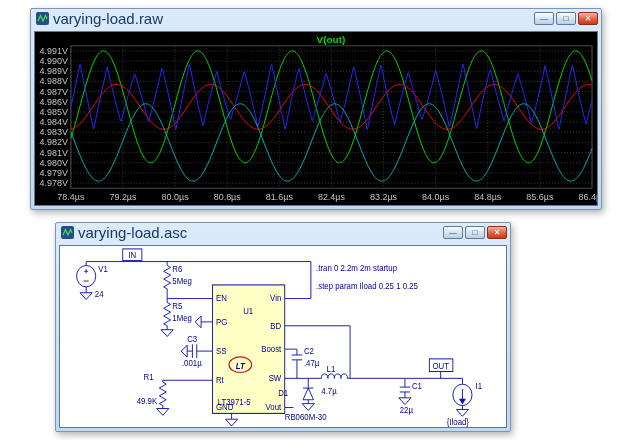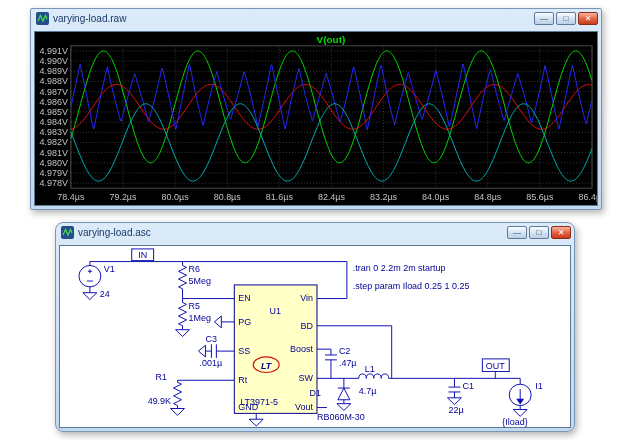--- a/index.html
+++ b/index.html
@@ -1,21 +1,21 @@
 <!DOCTYPE html>
 <html><head>
 <meta charset="utf-8">
 <style>
   html,body{margin:0;padding:0;}
   body{width:630px;height:440px;background:#ffffff;position:relative;overflow:hidden;
        font-family:"Liberation Sans",sans-serif;}
   .window{position:absolute;box-sizing:border-box;border:1px solid #7a96b6;border-radius:2px;
           background:linear-gradient(#dcebfa,#c2d8ee);box-shadow:2px 3px 7px rgba(0,0,0,.3);}
   .titlebar{height:19px;display:flex;align-items:center;gap:4px;padding:0 3px 0 5px;}
-  .title{flex:1;font-size:10px;color:#173a66;white-space:nowrap;overflow:hidden;}
+  .title{flex:1;font-size:15px;color:#173a66;white-space:nowrap;overflow:hidden;}
   .winbtns{display:flex;gap:2px;}
   .wbtn{width:20px;height:13px;border:1px solid #60789a;border-radius:2px;font-size:8px;line-height:10px;
         text-align:center;color:#2a3e55;background:linear-gradient(#fbfdfe,#cfdff0 60%,#bcd0e6);padding:0;
         font-family:"Liberation Sans",sans-serif;}
   .wbtn.close{background:linear-gradient(#f5b3a1,#e35f3e 55%,#c93a1c);color:#fff;border-color:#8e2b10;}
   .content{position:absolute;left:3px;right:3px;bottom:3px;top:22px;border:1px solid #5c7894;}
   #plot-content{background:#000;}
   #sch-content{background:#fff;}
   svg{display:block;}
   .ylab,.xlab{fill:#c2c2c2;font-size:9px;font-family:"Liberation Sans",sans-serif;}
@@ -99,21 +99,21 @@
         <text x="559" y="170" class="xlab" text-anchor="middle">86.4µs</text>
         <rect x="36" y="14" width="523" height="144" class="pframe"></rect>
         <polyline points="36.0,107.5 36.6,105.6 37.2,103.8 37.7,101.9 38.3,99.9 38.9,97.9 39.5,95.9 40.1,93.8 40.6,91.8 41.2,89.7 41.8,87.5 42.4,85.4 43.0,83.3 43.6,81.1 44.1,78.9 44.7,76.7 45.3,74.6 45.9,72.4 46.5,70.2 47.0,68.0 47.6,65.9 48.2,63.8 48.8,61.6 49.4,59.5 49.9,57.5 50.5,55.4 51.1,53.4 51.7,51.4 52.3,49.5 52.9,47.5 53.4,45.7 54.0,43.9 54.6,42.1 55.2,40.4 55.8,38.7 56.3,37.1 56.9,35.5 57.5,34.0 58.1,32.6 58.7,31.2 59.2,29.9 59.8,28.6 60.4,27.5 61.0,26.4 61.6,25.3 62.2,24.4 62.7,23.5 63.3,22.7 63.9,22.0 64.5,21.3 65.1,20.8 65.6,20.3 66.2,19.9 66.8,19.6 67.4,19.4 68.0,19.2 68.5,19.1 69.1,19.2 69.7,19.3 70.3,19.5 70.9,19.7 71.4,20.1 72.0,20.5 72.6,21.0 73.2,21.6 73.8,22.3 74.4,23.1 74.9,23.9 75.5,24.8 76.1,25.8 76.7,26.9 77.3,28.0 77.8,29.2 78.4,30.5 79.0,31.9 79.6,33.3 80.2,34.7 80.7,36.3 81.3,37.9 81.9,39.5 82.5,41.2 83.1,43.0 83.7,44.8 84.2,46.6 84.8,48.5 85.4,50.4 86.0,52.4 86.6,54.4 87.1,56.4 87.7,58.5 88.3,60.6 88.9,62.7 89.5,64.8 90.0,67.0 90.6,69.1 91.2,71.3 91.8,73.5 92.4,75.6 92.9,77.8 93.5,80.0 94.1,82.2 94.7,84.3 95.3,86.5 95.9,88.6 96.4,90.7 97.0,92.8 97.6,94.9 98.2,96.9 98.8,98.9 99.3,100.9 99.9,102.8 100.5,104.7 101.1,106.6 101.7,108.4 102.2,110.1 102.8,111.8 103.4,113.5 104.0,115.1 104.6,116.6 105.2,118.1 105.7,119.5 106.3,120.8 106.9,122.1 107.5,123.3 108.1,124.5 108.6,125.5 109.2,126.5 109.8,127.5 110.4,128.3 111.0,129.1 111.5,129.7 112.1,130.3 112.7,130.9 113.3,131.3 113.9,131.7 114.5,132.0 115.0,132.1 115.6,132.3 116.2,132.3 116.8,132.2 117.4,132.1 117.9,131.9 118.5,131.6 119.1,131.2 119.7,130.7 120.3,130.1 120.8,129.5 121.4,128.8 122.0,128.0 122.6,127.1 123.2,126.2 123.7,125.1 124.3,124.0 124.9,122.9 125.5,121.6 126.1,120.3 126.7,119.0 127.2,117.5 127.8,116.0 128.4,114.5 129.0,112.9 129.6,111.2 130.1,109.5 130.7,107.7 131.3,105.9 131.9,104.0 132.5,102.1 133.0,100.1 133.6,98.2 134.2,96.1 134.8,94.1 135.4,92.0 136.0,89.9 136.5,87.8 137.1,85.7 137.7,83.5 138.3,81.4 138.9,79.2 139.4,77.0 140.0,74.8 140.6,72.7 141.2,70.5 141.8,68.3 142.3,66.2 142.9,64.0 143.5,61.9 144.1,59.8 144.7,57.7 145.2,55.7 145.8,53.6 146.4,51.7 147.0,49.7 147.6,47.8 148.2,45.9 148.7,44.1 149.3,42.3 149.9,40.6 150.5,38.9 151.1,37.3 151.6,35.7 152.2,34.2 152.8,32.7 153.4,31.3 154.0,30.0 154.5,28.8 155.1,27.6 155.7,26.5 156.3,25.4 156.9,24.5 157.5,23.6 158.0,22.8 158.6,22.1 159.2,21.4 159.8,20.8 160.4,20.4 160.9,19.9 161.5,19.6 162.1,19.4 162.7,19.2 163.3,19.1 163.8,19.2 164.4,19.3 165.0,19.4 165.6,19.7 166.2,20.0 166.8,20.5 167.3,21.0 167.9,21.6 168.5,22.2 169.1,23.0 169.7,23.8 170.2,24.7 170.8,25.7 171.4,26.8 172.0,27.9 172.6,29.1 173.1,30.4 173.7,31.7 174.3,33.1 174.9,34.6 175.5,36.1 176.0,37.7 176.6,39.3 177.2,41.0 177.8,42.7 178.4,44.5 179.0,46.4 179.5,48.3 180.1,50.2 180.7,52.1 181.3,54.1 181.9,56.2 182.4,58.2 183.0,60.3 183.6,62.4 184.2,64.6 184.8,66.7 185.3,68.9 185.9,71.0 186.5,73.2 187.1,75.4 187.7,77.6 188.3,79.7 188.8,81.9 189.4,84.1 190.0,86.2 190.6,88.3 191.2,90.5 191.7,92.5 192.3,94.6 192.9,96.7 193.5,98.7 194.1,100.6 194.6,102.6 195.2,104.5 195.8,106.3 196.4,108.1 197.0,109.9 197.5,111.6 198.1,113.3 198.7,114.9 199.3,116.4 199.9,117.9 200.5,119.3 201.0,120.7 201.6,122.0 202.2,123.2 202.8,124.3 203.4,125.4 203.9,126.4 204.5,127.3 205.1,128.2 205.7,129.0 206.3,129.7 206.8,130.3 207.4,130.8 208.0,131.3 208.6,131.6 209.2,131.9 209.8,132.1 210.3,132.2 210.9,132.3 211.5,132.2 212.1,132.1 212.7,131.9 213.2,131.6 213.8,131.2 214.4,130.8 215.0,130.2 215.6,129.6 216.1,128.9 216.7,128.1 217.3,127.2 217.9,126.3 218.5,125.3 219.0,124.2 219.6,123.0 220.2,121.8 220.8,120.5 221.4,119.1 222.0,117.7 222.5,116.2 223.1,114.7 223.7,113.1 224.3,111.4 224.9,109.7 225.4,107.9 226.0,106.1 226.6,104.2 227.2,102.3 227.8,100.4 228.3,98.4 228.9,96.4 229.5,94.4 230.1,92.3 230.7,90.2 231.3,88.1 231.8,85.9 232.4,83.8 233.0,81.6 233.6,79.5 234.2,77.3 234.7,75.1 235.3,72.9 235.9,70.7 236.5,68.6 237.1,66.4 237.6,64.3 238.2,62.2 238.8,60.1 239.4,58.0 240.0,55.9 240.6,53.9 241.1,51.9 241.7,49.9 242.3,48.0 242.9,46.1 243.5,44.3 244.0,42.5 244.6,40.8 245.2,39.1 245.8,37.5 246.4,35.9 246.9,34.4 247.5,32.9 248.1,31.5 248.7,30.2 249.3,28.9 249.8,27.7 250.4,26.6 251.0,25.6 251.6,24.6 252.2,23.7 252.8,22.9 253.3,22.1 253.9,21.5 254.5,20.9 255.1,20.4 255.7,20.0 256.2,19.7 256.8,19.4 257.4,19.2 258.0,19.2 258.6,19.2 259.1,19.2 259.7,19.4 260.3,19.7 260.9,20.0 261.5,20.4 262.1,20.9 262.6,21.5 263.2,22.1 263.8,22.9 264.4,23.7 265.0,24.6 265.5,25.6 266.1,26.6 266.7,27.7 267.3,28.9 267.9,30.2 268.4,31.5 269.0,32.9 269.6,34.4 270.2,35.9 270.8,37.5 271.3,39.1 271.9,40.8 272.5,42.5 273.1,44.3 273.7,46.1 274.3,48.0 274.8,49.9 275.4,51.9 276.0,53.9 276.6,55.9 277.2,58.0 277.7,60.1 278.3,62.2 278.9,64.3 279.5,66.4 280.1,68.6 280.6,70.7 281.2,72.9 281.8,75.1 282.4,77.3 283.0,79.5 283.6,81.6 284.1,83.8 284.7,85.9 285.3,88.1 285.9,90.2 286.5,92.3 287.0,94.4 287.6,96.4 288.2,98.4 288.8,100.4 289.4,102.3 289.9,104.2 290.5,106.1 291.1,107.9 291.7,109.7 292.3,111.4 292.9,113.1 293.4,114.7 294.0,116.2 294.6,117.7 295.2,119.1 295.8,120.5 296.3,121.8 296.9,123.0 297.5,124.2 298.1,125.3 298.7,126.3 299.2,127.2 299.8,128.1 300.4,128.9 301.0,129.6 301.6,130.2 302.1,130.8 302.7,131.2 303.3,131.6 303.9,131.9 304.5,132.1 305.1,132.2 305.6,132.3 306.2,132.2 306.8,132.1 307.4,131.9 308.0,131.6 308.5,131.3 309.1,130.8 309.7,130.3 310.3,129.7 310.9,129.0 311.4,128.2 312.0,127.3 312.6,126.4 313.2,125.4 313.8,124.3 314.4,123.2 314.9,122.0 315.5,120.7 316.1,119.3 316.7,117.9 317.3,116.4 317.8,114.9 318.4,113.3 319.0,111.6 319.6,109.9 320.2,108.1 320.7,106.3 321.3,104.5 321.9,102.6 322.5,100.6 323.1,98.7 323.7,96.7 324.2,94.6 324.8,92.5 325.4,90.5 326.0,88.3 326.6,86.2 327.1,84.1 327.7,81.9 328.3,79.7 328.9,77.6 329.5,75.4 330.0,73.2 330.6,71.0 331.2,68.9 331.8,66.7 332.4,64.6 332.9,62.4 333.5,60.3 334.1,58.2 334.7,56.2 335.3,54.1 335.9,52.1 336.4,50.2 337.0,48.3 337.6,46.4 338.2,44.5 338.8,42.7 339.3,41.0 339.9,39.3 340.5,37.7 341.1,36.1 341.7,34.6 342.2,33.1 342.8,31.7 343.4,30.4 344.0,29.1 344.6,27.9 345.2,26.8 345.7,25.7 346.3,24.7 346.9,23.8 347.5,23.0 348.1,22.2 348.6,21.6 349.2,21.0 349.8,20.5 350.4,20.0 351.0,19.7 351.5,19.4 352.1,19.3 352.7,19.2 353.3,19.1 353.9,19.2 354.4,19.4 355.0,19.6 355.6,19.9 356.2,20.4 356.8,20.8 357.4,21.4 357.9,22.1 358.5,22.8 359.1,23.6 359.7,24.5 360.3,25.4 360.8,26.5 361.4,27.6 362.0,28.8 362.6,30.0 363.2,31.3 363.7,32.7 364.3,34.2 364.9,35.7 365.5,37.3 366.1,38.9 366.7,40.6 367.2,42.3 367.8,44.1 368.4,45.9 369.0,47.8 369.6,49.7 370.1,51.7 370.7,53.6 371.3,55.7 371.9,57.7 372.5,59.8 373.0,61.9 373.6,64.0 374.2,66.2 374.8,68.3 375.4,70.5 376.0,72.7 376.5,74.8 377.1,77.0 377.7,79.2 378.3,81.4 378.9,83.5 379.4,85.7 380.0,87.8 380.6,89.9 381.2,92.0 381.8,94.1 382.3,96.1 382.9,98.2 383.5,100.1 384.1,102.1 384.7,104.0 385.2,105.9 385.8,107.7 386.4,109.5 387.0,111.2 387.6,112.9 388.2,114.5 388.7,116.0 389.3,117.5 389.9,119.0 390.5,120.3 391.1,121.6 391.6,122.9 392.2,124.0 392.8,125.1 393.4,126.2 394.0,127.1 394.5,128.0 395.1,128.8 395.7,129.5 396.3,130.1 396.9,130.7 397.5,131.2 398.0,131.6 398.6,131.9 399.2,132.1 399.8,132.2 400.4,132.3 400.9,132.3 401.5,132.1 402.1,132.0 402.7,131.7 403.3,131.3 403.8,130.9 404.4,130.3 405.0,129.7 405.6,129.1 406.2,128.3 406.7,127.5 407.3,126.5 407.9,125.5 408.5,124.5 409.1,123.3 409.7,122.1 410.2,120.8 410.8,119.5 411.4,118.1 412.0,116.6 412.6,115.1 413.1,113.5 413.7,111.8 414.3,110.1 414.9,108.4 415.5,106.6 416.0,104.7 416.6,102.8 417.2,100.9 417.8,98.9 418.4,96.9 419.0,94.9 419.5,92.8 420.1,90.7 420.7,88.6 421.3,86.5 421.9,84.3 422.4,82.2 423.0,80.0 423.6,77.8 424.2,75.6 424.8,73.5 425.3,71.3 425.9,69.1 426.5,67.0 427.1,64.8 427.7,62.7 428.3,60.6 428.8,58.5 429.4,56.4 430.0,54.4 430.6,52.4 431.2,50.4 431.7,48.5 432.3,46.6 432.9,44.8 433.5,43.0 434.1,41.2 434.6,39.5 435.2,37.9 435.8,36.3 436.4,34.7 437.0,33.3 437.5,31.9 438.1,30.5 438.7,29.2 439.3,28.0 439.9,26.9 440.5,25.8 441.0,24.8 441.6,23.9 442.2,23.1 442.8,22.3 443.4,21.6 443.9,21.0 444.5,20.5 445.1,20.1 445.7,19.7 446.3,19.5 446.8,19.3 447.4,19.2 448.0,19.1 448.6,19.2 449.2,19.4 449.8,19.6 450.3,19.9 450.9,20.3 451.5,20.8 452.1,21.3 452.7,22.0 453.2,22.7 453.8,23.5 454.4,24.4 455.0,25.3 455.6,26.4 456.1,27.5 456.7,28.6 457.3,29.9 457.9,31.2 458.5,32.6 459.0,34.0 459.6,35.5 460.2,37.1 460.8,38.7 461.4,40.4 462.0,42.1 462.5,43.9 463.1,45.7 463.7,47.5 464.3,49.5 464.9,51.4 465.4,53.4 466.0,55.4 466.6,57.5 467.2,59.5 467.8,61.6 468.3,63.8 468.9,65.9 469.5,68.0 470.1,70.2 470.7,72.4 471.3,74.6 471.8,76.7 472.4,78.9 473.0,81.1 473.6,83.3 474.2,85.4 474.7,87.5 475.3,89.7 475.9,91.8 476.5,93.8 477.1,95.9 477.6,97.9 478.2,99.9 478.8,101.9 479.4,103.8 480.0,105.6 480.5,107.5 481.1,109.2 481.7,111.0 482.3,112.6 482.9,114.3 483.5,115.8 484.0,117.3 484.6,118.8 485.2,120.2 485.8,121.5 486.4,122.7 486.9,123.9 487.5,125.0 488.1,126.0 488.7,127.0 489.3,127.9 489.8,128.7 490.4,129.4 491.0,130.1 491.6,130.6 492.2,131.1 492.8,131.5 493.3,131.8 493.9,132.1 494.5,132.2 495.1,132.3 495.7,132.3 496.2,132.2 496.8,132.0 497.4,131.7 498.0,131.4 498.6,130.9 499.1,130.4 499.7,129.8 500.3,129.1 500.9,128.4 501.5,127.6 502.1,126.6 502.6,125.7 503.2,124.6 503.8,123.5 504.4,122.3 505.0,121.0 505.5,119.7 506.1,118.3 506.7,116.8 507.3,115.3 507.9,113.7 508.4,112.0 509.0,110.3 509.6,108.6 510.2,106.8 510.8,104.9 511.3,103.1 511.9,101.1 512.5,99.2 513.1,97.2 513.7,95.1 514.3,93.1 514.8,91.0 515.4,88.9 516.0,86.7 516.6,84.6 517.2,82.4 517.7,80.3 518.3,78.1 518.9,75.9 519.5,73.7 520.1,71.6 520.6,69.4 521.2,67.2 521.8,65.1 522.4,63.0 523.0,60.8 523.6,58.8 524.1,56.7 524.7,54.6 525.3,52.6 525.9,50.7 526.5,48.7 527.0,46.8 527.6,45.0 528.2,43.2 528.8,41.4 529.4,39.7 529.9,38.1 530.5,36.5 531.1,34.9 531.7,33.4 532.3,32.0 532.8,30.7 533.4,29.4 534.0,28.2 534.6,27.0 535.2,26.0 535.8,25.0 536.3,24.0 536.9,23.2 537.5,22.4 538.1,21.7 538.7,21.1 539.2,20.6 539.8,20.1 540.4,19.8 541.0,19.5 541.6,19.3 542.1,19.2 542.7,19.1 543.3,19.2 543.9,19.3 544.5,19.6 545.1,19.9 545.6,20.2 546.2,20.7 546.8,21.3 547.4,21.9 548.0,22.6 548.5,23.4 549.1,24.3 549.7,25.2 550.3,26.2 550.9,27.3 551.4,28.5 552.0,29.7 552.6,31.0 553.2,32.4 553.8,33.8 554.4,35.3 554.9,36.9 555.5,38.5 556.1,40.1 556.7,41.9 557.3,43.6 557.8,45.4 558.4,47.3 559.0,49.2" fill="none" stroke="#00e000" stroke-width="1"></polyline>
         <polyline points="36.0,98.2 36.6,98.1 37.2,98.0 37.7,97.8 38.3,97.6 38.9,97.3 39.5,97.1 40.1,96.7 40.6,96.4 41.2,96.0 41.8,95.6 42.4,95.2 43.0,94.8 43.6,94.3 44.1,93.8 44.7,93.2 45.3,92.7 45.9,92.1 46.5,91.5 47.0,90.8 47.6,90.2 48.2,89.5 48.8,88.8 49.4,88.1 49.9,87.3 50.5,86.6 51.1,85.8 51.7,85.0 52.3,84.2 52.9,83.4 53.4,82.6 54.0,81.7 54.6,80.9 55.2,80.0 55.8,79.2 56.3,78.3 56.9,77.4 57.5,76.6 58.1,75.7 58.7,74.8 59.2,73.9 59.8,73.1 60.4,72.2 61.0,71.4 61.6,70.5 62.2,69.7 62.7,68.8 63.3,68.0 63.9,67.2 64.5,66.4 65.1,65.6 65.6,64.8 66.2,64.1 66.8,63.3 67.4,62.6 68.0,61.9 68.5,61.2 69.1,60.6 69.7,59.9 70.3,59.3 70.9,58.7 71.4,58.2 72.0,57.6 72.6,57.1 73.2,56.6 73.8,56.2 74.4,55.8 74.9,55.4 75.5,55.0 76.1,54.7 76.7,54.4 77.3,54.1 77.8,53.8 78.4,53.6 79.0,53.5 79.6,53.3 80.2,53.2 80.7,53.1 81.3,53.1 81.9,53.1 82.5,53.1 83.1,53.2 83.7,53.3 84.2,53.4 84.8,53.5 85.4,53.7 86.0,54.0 86.6,54.2 87.1,54.5 87.7,54.8 88.3,55.2 88.9,55.6 89.5,56.0 90.0,56.4 90.6,56.9 91.2,57.4 91.8,57.9 92.4,58.5 92.9,59.0 93.5,59.6 94.1,60.3 94.7,60.9 95.3,61.6 95.9,62.3 96.4,63.0 97.0,63.7 97.6,64.4 98.2,65.2 98.8,66.0 99.3,66.8 99.9,67.6 100.5,68.4 101.1,69.2 101.7,70.1 102.2,70.9 102.8,71.8 103.4,72.6 104.0,73.5 104.6,74.4 105.2,75.3 105.7,76.1 106.3,77.0 106.9,77.9 107.5,78.7 108.1,79.6 108.6,80.4 109.2,81.3 109.8,82.1 110.4,83.0 111.0,83.8 111.5,84.6 112.1,85.4 112.7,86.2 113.3,86.9 113.9,87.7 114.5,88.4 115.0,89.1 115.6,89.8 116.2,90.5 116.8,91.1 117.4,91.8 117.9,92.4 118.5,92.9 119.1,93.5 119.7,94.0 120.3,94.5 120.8,95.0 121.4,95.4 122.0,95.8 122.6,96.2 123.2,96.6 123.7,96.9 124.3,97.2 124.9,97.5 125.5,97.7 126.1,97.9 126.7,98.0 127.2,98.2 127.8,98.3 128.4,98.3 129.0,98.3 129.6,98.3 130.1,98.3 130.7,98.2 131.3,98.1 131.9,98.0 132.5,97.8 133.0,97.6 133.6,97.4 134.2,97.1 134.8,96.8 135.4,96.5 136.0,96.1 136.5,95.7 137.1,95.3 137.7,94.8 138.3,94.3 138.9,93.8 139.4,93.3 140.0,92.7 140.6,92.1 141.2,91.5 141.8,90.9 142.3,90.2 142.9,89.6 143.5,88.9 144.1,88.1 144.7,87.4 145.2,86.6 145.8,85.9 146.4,85.1 147.0,84.3 147.6,83.5 148.2,82.7 148.7,81.8 149.3,81.0 149.9,80.1 150.5,79.3 151.1,78.4 151.6,77.5 152.2,76.7 152.8,75.8 153.4,74.9 154.0,74.1 154.5,73.2 155.1,72.3 155.7,71.5 156.3,70.6 156.9,69.8 157.5,68.9 158.0,68.1 158.6,67.3 159.2,66.5 159.8,65.7 160.4,64.9 160.9,64.2 161.5,63.4 162.1,62.7 162.7,62.0 163.3,61.3 163.8,60.7 164.4,60.0 165.0,59.4 165.6,58.8 166.2,58.2 166.8,57.7 167.3,57.2 167.9,56.7 168.5,56.2 169.1,55.8 169.7,55.4 170.2,55.0 170.8,54.7 171.4,54.4 172.0,54.1 172.6,53.9 173.1,53.7 173.7,53.5 174.3,53.3 174.9,53.2 175.5,53.1 176.0,53.1 176.6,53.1 177.2,53.1 177.8,53.2 178.4,53.2 179.0,53.4 179.5,53.5 180.1,53.7 180.7,53.9 181.3,54.2 181.9,54.5 182.4,54.8 183.0,55.1 183.6,55.5 184.2,55.9 184.8,56.4 185.3,56.8 185.9,57.3 186.5,57.8 187.1,58.4 187.7,59.0 188.3,59.6 188.8,60.2 189.4,60.8 190.0,61.5 190.6,62.2 191.2,62.9 191.7,63.6 192.3,64.4 192.9,65.1 193.5,65.9 194.1,66.7 194.6,67.5 195.2,68.3 195.8,69.1 196.4,70.0 197.0,70.8 197.5,71.7 198.1,72.5 198.7,73.4 199.3,74.3 199.9,75.1 200.5,76.0 201.0,76.9 201.6,77.8 202.2,78.6 202.8,79.5 203.4,80.3 203.9,81.2 204.5,82.0 205.1,82.9 205.7,83.7 206.3,84.5 206.8,85.3 207.4,86.1 208.0,86.8 208.6,87.6 209.2,88.3 209.8,89.0 210.3,89.7 210.9,90.4 211.5,91.1 212.1,91.7 212.7,92.3 213.2,92.9 213.8,93.4 214.4,94.0 215.0,94.5 215.6,94.9 216.1,95.4 216.7,95.8 217.3,96.2 217.9,96.5 218.5,96.9 219.0,97.2 219.6,97.4 220.2,97.7 220.8,97.8 221.4,98.0 222.0,98.1 222.5,98.2 223.1,98.3 223.7,98.3 224.3,98.3 224.9,98.3 225.4,98.2 226.0,98.1 226.6,98.0 227.2,97.8 227.8,97.6 228.3,97.4 228.9,97.1 229.5,96.8 230.1,96.5 230.7,96.1 231.3,95.7 231.8,95.3 232.4,94.9 233.0,94.4 233.6,93.9 234.2,93.4 234.7,92.8 235.3,92.2 235.9,91.6 236.5,91.0 237.1,90.3 237.6,89.6 238.2,88.9 238.8,88.2 239.4,87.5 240.0,86.7 240.6,86.0 241.1,85.2 241.7,84.4 242.3,83.6 242.9,82.8 243.5,81.9 244.0,81.1 244.6,80.2 245.2,79.4 245.8,78.5 246.4,77.6 246.9,76.8 247.5,75.9 248.1,75.0 248.7,74.2 249.3,73.3 249.8,72.4 250.4,71.6 251.0,70.7 251.6,69.9 252.2,69.0 252.8,68.2 253.3,67.4 253.9,66.6 254.5,65.8 255.1,65.0 255.7,64.3 256.2,63.5 256.8,62.8 257.4,62.1 258.0,61.4 258.6,60.7 259.1,60.1 259.7,59.5 260.3,58.9 260.9,58.3 261.5,57.8 262.1,57.2 262.6,56.8 263.2,56.3 263.8,55.9 264.4,55.5 265.0,55.1 265.5,54.7 266.1,54.4 266.7,54.2 267.3,53.9 267.9,53.7 268.4,53.5 269.0,53.4 269.6,53.2 270.2,53.2 270.8,53.1 271.3,53.1 271.9,53.1 272.5,53.2 273.1,53.2 273.7,53.4 274.3,53.5 274.8,53.7 275.4,53.9 276.0,54.2 276.6,54.4 277.2,54.7 277.7,55.1 278.3,55.5 278.9,55.9 279.5,56.3 280.1,56.8 280.6,57.2 281.2,57.8 281.8,58.3 282.4,58.9 283.0,59.5 283.6,60.1 284.1,60.7 284.7,61.4 285.3,62.1 285.9,62.8 286.5,63.5 287.0,64.3 287.6,65.0 288.2,65.8 288.8,66.6 289.4,67.4 289.9,68.2 290.5,69.0 291.1,69.9 291.7,70.7 292.3,71.6 292.9,72.4 293.4,73.3 294.0,74.2 294.6,75.0 295.2,75.9 295.8,76.8 296.3,77.6 296.9,78.5 297.5,79.4 298.1,80.2 298.7,81.1 299.2,81.9 299.8,82.8 300.4,83.6 301.0,84.4 301.6,85.2 302.1,86.0 302.7,86.7 303.3,87.5 303.9,88.2 304.5,88.9 305.1,89.6 305.6,90.3 306.2,91.0 306.8,91.6 307.4,92.2 308.0,92.8 308.5,93.4 309.1,93.9 309.7,94.4 310.3,94.9 310.9,95.3 311.4,95.7 312.0,96.1 312.6,96.5 313.2,96.8 313.8,97.1 314.4,97.4 314.9,97.6 315.5,97.8 316.1,98.0 316.7,98.1 317.3,98.2 317.8,98.3 318.4,98.3 319.0,98.3 319.6,98.3 320.2,98.2 320.7,98.1 321.3,98.0 321.9,97.8 322.5,97.7 323.1,97.4 323.7,97.2 324.2,96.9 324.8,96.5 325.4,96.2 326.0,95.8 326.6,95.4 327.1,94.9 327.7,94.5 328.3,94.0 328.9,93.4 329.5,92.9 330.0,92.3 330.6,91.7 331.2,91.1 331.8,90.4 332.4,89.7 332.9,89.0 333.5,88.3 334.1,87.6 334.7,86.8 335.3,86.1 335.9,85.3 336.4,84.5 337.0,83.7 337.6,82.9 338.2,82.0 338.8,81.2 339.3,80.3 339.9,79.5 340.5,78.6 341.1,77.8 341.7,76.9 342.2,76.0 342.8,75.1 343.4,74.3 344.0,73.4 344.6,72.5 345.2,71.7 345.7,70.8 346.3,70.0 346.9,69.1 347.5,68.3 348.1,67.5 348.6,66.7 349.2,65.9 349.8,65.1 350.4,64.4 351.0,63.6 351.5,62.9 352.1,62.2 352.7,61.5 353.3,60.8 353.9,60.2 354.4,59.6 355.0,59.0 355.6,58.4 356.2,57.8 356.8,57.3 357.4,56.8 357.9,56.4 358.5,55.9 359.1,55.5 359.7,55.1 360.3,54.8 360.8,54.5 361.4,54.2 362.0,53.9 362.6,53.7 363.2,53.5 363.7,53.4 364.3,53.2 364.9,53.2 365.5,53.1 366.1,53.1 366.7,53.1 367.2,53.1 367.8,53.2 368.4,53.3 369.0,53.5 369.6,53.7 370.1,53.9 370.7,54.1 371.3,54.4 371.9,54.7 372.5,55.0 373.0,55.4 373.6,55.8 374.2,56.2 374.8,56.7 375.4,57.2 376.0,57.7 376.5,58.2 377.1,58.8 377.7,59.4 378.3,60.0 378.9,60.7 379.4,61.3 380.0,62.0 380.6,62.7 381.2,63.4 381.8,64.2 382.3,64.9 382.9,65.7 383.5,66.5 384.1,67.3 384.7,68.1 385.2,68.9 385.8,69.8 386.4,70.6 387.0,71.5 387.6,72.3 388.2,73.2 388.7,74.1 389.3,74.9 389.9,75.8 390.5,76.7 391.1,77.5 391.6,78.4 392.2,79.3 392.8,80.1 393.4,81.0 394.0,81.8 394.5,82.7 395.1,83.5 395.7,84.3 396.3,85.1 396.9,85.9 397.5,86.6 398.0,87.4 398.6,88.1 399.2,88.9 399.8,89.6 400.4,90.2 400.9,90.9 401.5,91.5 402.1,92.1 402.7,92.7 403.3,93.3 403.8,93.8 404.4,94.3 405.0,94.8 405.6,95.3 406.2,95.7 406.7,96.1 407.3,96.5 407.9,96.8 408.5,97.1 409.1,97.4 409.7,97.6 410.2,97.8 410.8,98.0 411.4,98.1 412.0,98.2 412.6,98.3 413.1,98.3 413.7,98.3 414.3,98.3 414.9,98.3 415.5,98.2 416.0,98.0 416.6,97.9 417.2,97.7 417.8,97.5 418.4,97.2 419.0,96.9 419.5,96.6 420.1,96.2 420.7,95.8 421.3,95.4 421.9,95.0 422.4,94.5 423.0,94.0 423.6,93.5 424.2,92.9 424.8,92.4 425.3,91.8 425.9,91.1 426.5,90.5 427.1,89.8 427.7,89.1 428.3,88.4 428.8,87.7 429.4,86.9 430.0,86.2 430.6,85.4 431.2,84.6 431.7,83.8 432.3,83.0 432.9,82.1 433.5,81.3 434.1,80.4 434.6,79.6 435.2,78.7 435.8,77.9 436.4,77.0 437.0,76.1 437.5,75.3 438.1,74.4 438.7,73.5 439.3,72.6 439.9,71.8 440.5,70.9 441.0,70.1 441.6,69.2 442.2,68.4 442.8,67.6 443.4,66.8 443.9,66.0 444.5,65.2 445.1,64.4 445.7,63.7 446.3,63.0 446.8,62.3 447.4,61.6 448.0,60.9 448.6,60.3 449.2,59.6 449.8,59.0 450.3,58.5 450.9,57.9 451.5,57.4 452.1,56.9 452.7,56.4 453.2,56.0 453.8,55.6 454.4,55.2 455.0,54.8 455.6,54.5 456.1,54.2 456.7,54.0 457.3,53.7 457.9,53.5 458.5,53.4 459.0,53.3 459.6,53.2 460.2,53.1 460.8,53.1 461.4,53.1 462.0,53.1 462.5,53.2 463.1,53.3 463.7,53.5 464.3,53.6 464.9,53.8 465.4,54.1 466.0,54.4 466.6,54.7 467.2,55.0 467.8,55.4 468.3,55.8 468.9,56.2 469.5,56.6 470.1,57.1 470.7,57.6 471.3,58.2 471.8,58.7 472.4,59.3 473.0,59.9 473.6,60.6 474.2,61.2 474.7,61.9 475.3,62.6 475.9,63.3 476.5,64.1 477.1,64.8 477.6,65.6 478.2,66.4 478.8,67.2 479.4,68.0 480.0,68.8 480.5,69.7 481.1,70.5 481.7,71.4 482.3,72.2 482.9,73.1 483.5,73.9 484.0,74.8 484.6,75.7 485.2,76.6 485.8,77.4 486.4,78.3 486.9,79.2 487.5,80.0 488.1,80.9 488.7,81.7 489.3,82.6 489.8,83.4 490.4,84.2 491.0,85.0 491.6,85.8 492.2,86.6 492.8,87.3 493.3,88.1 493.9,88.8 494.5,89.5 495.1,90.2 495.7,90.8 496.2,91.5 496.8,92.1 497.4,92.7 498.0,93.2 498.6,93.8 499.1,94.3 499.7,94.8 500.3,95.2 500.9,95.6 501.5,96.0 502.1,96.4 502.6,96.7 503.2,97.1 503.8,97.3 504.4,97.6 505.0,97.8 505.5,98.0 506.1,98.1 506.7,98.2 507.3,98.3 507.9,98.3 508.4,98.3 509.0,98.3 509.6,98.3 510.2,98.2 510.8,98.0 511.3,97.9 511.9,97.7 512.5,97.5 513.1,97.2 513.7,96.9 514.3,96.6 514.8,96.3 515.4,95.9 516.0,95.5 516.6,95.0 517.2,94.6 517.7,94.1 518.3,93.6 518.9,93.0 519.5,92.4 520.1,91.8 520.6,91.2 521.2,90.6 521.8,89.9 522.4,89.2 523.0,88.5 523.6,87.8 524.1,87.0 524.7,86.3 525.3,85.5 525.9,84.7 526.5,83.9 527.0,83.1 527.6,82.2 528.2,81.4 528.8,80.6 529.4,79.7 529.9,78.8 530.5,78.0 531.1,77.1 531.7,76.2 532.3,75.4 532.8,74.5 533.4,73.6 534.0,72.8 534.6,71.9 535.2,71.0 535.8,70.2 536.3,69.3 536.9,68.5 537.5,67.7 538.1,66.9 538.7,66.1 539.2,65.3 539.8,64.5 540.4,63.8 541.0,63.1 541.6,62.3 542.1,61.7 542.7,61.0 543.3,60.3 543.9,59.7 544.5,59.1 545.1,58.5 545.6,58.0 546.2,57.4 546.8,56.9 547.4,56.5 548.0,56.0 548.5,55.6 549.1,55.2 549.7,54.9 550.3,54.5 550.9,54.3 551.4,54.0 552.0,53.8 552.6,53.6 553.2,53.4 553.8,53.3 554.4,53.2 554.9,53.1 555.5,53.1 556.1,53.1 556.7,53.1 557.3,53.2 557.8,53.3 558.4,53.4 559.0,53.6" fill="none" stroke="#ff1010" stroke-width="1"></polyline>
         <polyline points="36.0,75.8 36.6,73.2 37.2,70.6 37.7,67.9 38.3,65.3 38.9,62.6 39.5,59.8 40.1,57.1 40.6,54.3 41.2,51.5 41.8,48.7 42.4,45.9 43.0,43.0 43.6,40.1 44.1,37.2 44.7,34.3 45.3,32.8 45.9,35.6 46.5,38.3 47.0,41.1 47.6,43.9 48.2,46.7 48.8,49.5 49.4,52.4 49.9,55.2 50.5,58.1 51.1,60.9 51.7,63.8 52.3,66.7 52.9,69.6 53.4,72.4 54.0,75.3 54.6,78.2 55.2,81.1 55.8,83.9 56.3,86.8 56.9,89.6 57.5,92.4 58.1,95.2 58.7,98.0 59.2,97.2 59.8,94.3 60.4,91.4 61.0,88.5 61.6,85.6 62.2,82.8 62.7,79.9 63.3,77.1 63.9,74.3 64.5,71.5 65.1,68.7 65.6,65.9 66.2,63.2 66.8,60.5 67.4,57.8 68.0,55.2 68.5,52.6 69.1,50.0 69.7,47.5 70.3,44.9 70.9,42.4 71.4,40.0 72.0,37.6 72.6,35.2 73.2,37.9 73.8,40.6 74.4,43.3 74.9,45.9 75.5,48.6 76.1,51.1 76.7,53.7 77.3,56.2 77.8,58.7 78.4,61.1 79.0,63.5 79.6,65.9 80.2,68.2 80.7,70.5 81.3,72.8 81.9,75.0 82.5,77.2 83.1,79.4 83.7,81.6 84.2,83.7 84.8,85.8 85.4,87.9 86.0,89.9 86.6,90.3 87.1,88.0 87.7,85.7 88.3,83.5 88.9,81.2 89.5,79.0 90.0,76.9 90.6,74.7 91.2,72.6 91.8,70.5 92.4,68.4 92.9,66.3 93.5,64.3 94.1,62.2 94.7,60.2 95.3,58.2 95.9,56.2 96.4,54.2 97.0,52.2 97.6,50.2 98.2,48.3 98.8,46.3 99.3,44.3 99.9,42.3 100.5,43.3 101.1,45.3 101.7,47.3 102.2,49.3 102.8,51.3 103.4,53.3 104.0,55.3 104.6,57.2 105.2,59.2 105.7,61.3 106.3,63.3 106.9,65.3 107.5,67.3 108.1,69.4 108.6,71.5 109.2,73.6 109.8,75.7 110.4,77.8 111.0,80.0 111.5,82.2 112.1,84.4 112.7,86.6 113.3,88.9 113.9,90.7 114.5,88.6 115.0,86.6 115.6,84.5 116.2,82.5 116.8,80.3 117.4,78.2 117.9,76.0 118.5,73.8 119.1,71.6 119.7,69.3 120.3,67.0 120.8,64.7 121.4,62.3 122.0,59.9 122.6,57.5 123.2,55.1 123.7,52.6 124.3,50.0 124.9,47.5 125.5,44.9 126.1,42.2 126.7,39.6 127.2,36.9 127.8,36.7 128.4,39.1 129.0,41.5 129.6,43.9 130.1,46.4 130.7,48.9 131.3,51.4 131.9,54.0 132.5,56.6 133.0,59.2 133.6,61.9 134.2,64.6 134.8,67.3 135.4,70.0 136.0,72.8 136.5,75.6 137.1,78.4 137.7,81.2 138.3,84.1 138.9,87.0 139.4,89.8 140.0,92.7 140.6,95.6 141.2,98.5 141.8,96.5 142.3,93.7 142.9,90.9 143.5,88.1 144.1,85.3 144.7,82.4 145.2,79.6 145.8,76.7 146.4,73.9 147.0,71.0 147.6,68.1 148.2,65.2 148.7,62.4 149.3,59.5 149.9,56.6 150.5,53.8 151.1,50.9 151.6,48.1 152.2,45.2 152.8,42.4 153.4,39.6 154.0,36.8 154.5,34.1 155.1,32.7 155.7,35.6 156.3,38.5 156.9,41.4 157.5,44.3 158.0,47.2 158.6,50.0 159.2,52.8 159.8,55.6 160.4,58.4 160.9,61.2 161.5,63.9 162.1,66.6 162.7,69.3 163.3,71.9 163.8,74.6 164.4,77.1 165.0,79.7 165.6,82.2 166.2,84.7 166.8,87.2 167.3,89.6 167.9,92.0 168.5,94.4 169.1,93.5 169.7,90.9 170.2,88.2 170.8,85.6 171.4,83.0 172.0,80.5 172.6,77.9 173.1,75.5 173.7,73.0 174.3,70.6 174.9,68.2 175.5,65.9 176.0,63.6 176.6,61.3 177.2,59.0 177.8,56.8 178.4,54.6 179.0,52.4 179.5,50.3 180.1,48.2 180.7,46.1 181.3,44.1 181.9,42.0 182.4,40.0 183.0,42.3 183.6,44.6 184.2,46.8 184.8,49.0 185.3,51.2 185.9,53.3 186.5,55.5 187.1,57.6 187.7,59.6 188.3,61.7 188.8,63.8 189.4,65.8 190.0,67.8 190.6,69.8 191.2,71.9 191.7,73.9 192.3,75.8 192.9,77.8 193.5,79.8 194.1,81.8 194.6,83.8 195.2,85.8 195.8,87.8 196.4,88.3 197.0,86.3 197.5,84.3 198.1,82.4 198.7,80.4 199.3,78.4 199.9,76.4 200.5,74.4 201.0,72.4 201.6,70.4 202.2,68.4 202.8,66.3 203.4,64.3 203.9,62.2 204.5,60.1 205.1,58.0 205.7,55.9 206.3,53.7 206.8,51.5 207.4,49.3 208.0,47.1 208.6,44.8 209.2,42.5 209.8,40.2 210.3,41.1 210.9,43.2 211.5,45.2 212.1,47.3 212.7,49.5 213.2,51.6 213.8,53.8 214.4,56.1 215.0,58.3 215.6,60.6 216.1,62.9 216.7,65.3 217.3,67.7 217.9,70.1 218.5,72.5 219.0,75.0 219.6,77.6 220.2,80.1 220.8,82.7 221.4,85.3 222.0,88.0 222.5,90.7 223.1,93.4 223.7,95.5 224.3,93.1 224.9,90.6 225.4,88.2 226.0,85.7 226.6,83.1 227.2,80.6 227.8,78.0 228.3,75.4 228.9,72.7 229.5,70.0 230.1,67.3 230.7,64.6 231.3,61.8 231.8,59.0 232.4,56.2 233.0,53.4 233.6,50.6 234.2,47.7 234.7,44.8 235.3,41.9 235.9,39.1 236.5,36.1 237.1,33.2 237.6,33.2 238.2,36.0 238.8,38.8 239.4,41.6 240.0,44.4 240.6,47.3 241.1,50.2 241.7,53.0 242.3,55.9 242.9,58.8 243.5,61.7 244.0,64.5 244.6,67.4 245.2,70.3 245.8,73.1 246.4,76.0 246.9,78.8 247.5,81.7 248.1,84.5 248.7,87.3 249.3,90.1 249.8,92.8 250.4,95.6 251.0,98.3 251.6,96.1 252.2,93.2 252.8,90.3 253.3,87.4 253.9,84.6 254.5,81.8 255.1,78.9 255.7,76.2 256.2,73.4 256.8,70.7 257.4,67.9 258.0,65.3 258.6,62.6 259.1,60.0 259.7,57.4 260.3,54.8 260.9,52.3 261.5,49.8 262.1,47.3 262.6,44.9 263.2,42.5 263.8,40.1 264.4,37.8 265.0,36.7 265.5,39.4 266.1,42.0 266.7,44.6 267.3,47.2 267.9,49.7 268.4,52.2 269.0,54.6 269.6,57.1 270.2,59.5 270.8,61.8 271.3,64.1 271.9,66.4 272.5,68.7 273.1,70.9 273.7,73.1 274.3,75.3 274.8,77.4 275.4,79.5 276.0,81.6 276.6,83.7 277.2,85.7 277.7,87.8 278.3,89.8 278.9,89.1 279.5,86.9 280.1,84.7 280.6,82.5 281.2,80.3 281.8,78.2 282.4,76.1 283.0,74.0 283.6,71.9 284.1,69.9 284.7,67.8 285.3,65.8 285.9,63.8 286.5,61.8 287.0,59.8 287.6,57.8 288.2,55.8 288.8,53.8 289.4,51.8 289.9,49.8 290.5,47.8 291.1,45.8 291.7,43.8 292.3,41.8 292.9,43.7 293.4,45.7 294.0,47.7 294.6,49.7 295.2,51.6 295.8,53.6 296.3,55.6 296.9,57.6 297.5,59.7 298.1,61.7 298.7,63.7 299.2,65.8 299.8,67.9 300.4,70.0 301.0,72.1 301.6,74.3 302.1,76.5 302.7,78.7 303.3,80.9 303.9,83.2 304.5,85.5 305.1,87.8 305.6,90.2 306.2,90.9 306.8,88.8 307.4,86.7 308.0,84.6 308.5,82.4 309.1,80.3 309.7,78.0 310.3,75.8 310.9,73.5 311.4,71.2 312.0,68.9 312.6,66.5 313.2,64.1 313.8,61.6 314.4,59.1 314.9,56.6 315.5,54.1 316.1,51.5 316.7,48.9 317.3,46.2 317.8,43.6 318.4,40.9 319.0,38.1 319.6,35.4 320.2,36.5 320.7,38.9 321.3,41.4 321.9,44.0 322.5,46.5 323.1,49.1 323.7,51.7 324.2,54.4 324.8,57.1 325.4,59.8 326.0,62.5 326.6,65.3 327.1,68.0 327.7,70.8 328.3,73.6 328.9,76.5 329.5,79.3 330.0,82.2 330.6,85.1 331.2,88.0 331.8,90.9 332.4,93.8 332.9,96.7 333.5,98.9 334.1,96.1 334.7,93.2 335.3,90.4 335.9,87.5 336.4,84.7 337.0,81.8 337.6,78.9 338.2,76.0 338.8,73.2 339.3,70.3 339.9,67.4 340.5,64.5 341.1,61.7 341.7,58.8 342.2,56.0 342.8,53.1 343.4,50.3 344.0,47.5 344.6,44.7 345.2,42.0 345.7,39.2 346.3,36.5 346.9,33.8 347.5,33.9 348.1,36.8 348.6,39.7 349.2,42.6 349.8,45.4 350.4,48.2 351.0,51.0 351.5,53.8 352.1,56.5 352.7,59.2 353.3,61.9 353.9,64.6 354.4,67.2 355.0,69.8 355.6,72.4 356.2,75.0 356.8,77.5 357.4,79.9 357.9,82.4 358.5,84.8 359.1,87.1 359.7,89.5 360.3,91.8 360.8,94.1 361.4,92.0 362.0,89.4 362.6,86.9 363.2,84.3 363.7,81.8 364.3,79.4 364.9,76.9 365.5,74.5 366.1,72.2 366.7,69.9 367.2,67.6 367.8,65.3 368.4,63.1 369.0,60.8 369.6,58.7 370.1,56.5 370.7,54.4 371.3,52.3 371.9,50.2 372.5,48.2 373.0,46.1 373.6,44.1 374.2,42.1 374.8,41.2 375.4,43.4 376.0,45.6 376.5,47.7 377.1,49.9 377.7,52.0 378.3,54.1 378.9,56.1 379.4,58.2 380.0,60.2 380.6,62.3 381.2,64.3 381.8,66.3 382.3,68.3 382.9,70.3 383.5,72.3 384.1,74.3 384.7,76.3 385.2,78.3 385.8,80.3 386.4,82.3 387.0,84.3 387.6,86.4 388.2,88.4 388.7,87.9 389.3,86.0 389.9,84.0 390.5,82.0 391.1,80.1 391.6,78.1 392.2,76.1 392.8,74.0 393.4,72.0 394.0,70.0 394.5,67.9 395.1,65.8 395.7,63.7 396.3,61.6 396.9,59.4 397.5,57.3 398.0,55.1 398.6,52.8 399.2,50.6 399.8,48.3 400.4,46.0 400.9,43.6 401.5,41.2 402.1,38.8 402.7,40.9 403.3,43.0 403.8,45.2 404.4,47.3 405.0,49.5 405.6,51.8 406.2,54.0 406.7,56.3 407.3,58.7 407.9,61.0 408.5,63.5 409.1,65.9 409.7,68.4 410.2,70.9 410.8,73.4 411.4,76.0 412.0,78.6 412.6,81.2 413.1,83.9 413.7,86.6 414.3,89.3 414.9,92.1 415.5,94.9 416.0,95.7 416.6,93.2 417.2,90.7 417.8,88.1 418.4,85.5 419.0,82.9 419.5,80.3 420.1,77.6 420.7,74.9 421.3,72.2 421.9,69.4 422.4,66.6 423.0,63.9 423.6,61.0 424.2,58.2 424.8,55.4 425.3,52.5 425.9,49.6 426.5,46.8 427.1,43.9 427.7,41.0 428.3,38.1 428.8,35.2 429.4,32.3 430.0,33.7 430.6,36.5 431.2,39.4 431.7,42.2 432.3,45.1 432.9,48.0 433.5,50.9 434.1,53.8 434.6,56.6 435.2,59.5 435.8,62.4 436.4,65.2 437.0,68.1 437.5,71.0 438.1,73.8 438.7,76.6 439.3,79.4 439.9,82.2 440.5,85.0 441.0,87.7 441.6,90.4 442.2,93.1 442.8,95.8 443.4,97.7 443.9,94.9 444.5,92.0 445.1,89.1 445.7,86.3 446.3,83.5 446.8,80.7 447.4,78.0 448.0,75.2 448.6,72.5 449.2,69.9 449.8,67.2 450.3,64.6 450.9,62.0 451.5,59.5 452.1,57.0 452.7,54.5 453.2,52.0 453.8,49.6 454.4,47.3 455.0,44.9 455.6,42.6 456.1,40.3 456.7,38.1 457.3,38.3 457.9,40.8 458.5,43.4 459.0,45.9 459.6,48.4 460.2,50.8 460.8,53.2 461.4,55.6 462.0,57.9 462.5,60.2 463.1,62.5 463.7,64.7 464.3,66.9 464.9,69.1 465.4,71.3 466.0,73.4 466.6,75.5 467.2,77.6 467.8,79.7 468.3,81.7 468.9,83.7 469.5,85.7 470.1,87.7 470.7,89.7 471.3,88.0 471.8,85.9 472.4,83.7 473.0,81.6 473.6,79.5 474.2,77.5 474.7,75.4 475.3,73.4 475.9,71.3 476.5,69.3 477.1,67.3 477.6,65.3 478.2,63.3 478.8,61.3 479.4,59.3 480.0,57.3 480.5,55.3 481.1,53.3 481.7,51.3 482.3,49.3 482.9,47.2 483.5,45.2 484.0,43.1 484.6,42.0 485.2,44.0 485.8,46.0 486.4,48.0 486.9,49.9 487.5,51.9 488.1,53.9 488.7,56.0 489.3,58.0 489.8,60.1 490.4,62.1 491.0,64.2 491.6,66.4 492.2,68.5 492.8,70.7 493.3,72.9 493.9,75.1 494.5,77.4 495.1,79.6 495.7,82.0 496.2,84.3 496.8,86.7 497.4,89.1 498.0,91.5 498.6,91.1 499.1,89.0 499.7,86.8 500.3,84.7 500.9,82.4 501.5,80.2 502.1,77.9 502.6,75.5 503.2,73.2 503.8,70.8 504.4,68.4 505.0,65.9 505.5,63.4 506.1,60.9 506.7,58.3 507.3,55.7 507.9,53.1 508.4,50.4 509.0,47.7 509.6,45.0 510.2,42.3 510.8,39.5 511.3,36.7 511.9,33.9 512.5,36.4 513.1,38.9 513.7,41.5 514.3,44.1 514.8,46.8 515.4,49.4 516.0,52.1 516.6,54.9 517.2,57.6 517.7,60.4 518.3,63.2 518.9,66.0 519.5,68.8 520.1,71.6 520.6,74.5 521.2,77.3 521.8,80.2 522.4,83.1 523.0,86.0 523.6,88.9 524.1,91.8 524.7,94.7 525.3,97.6 525.9,98.3 526.5,95.5 527.0,92.6 527.6,89.7 528.2,86.8 528.8,83.9 529.4,81.0 529.9,78.2 530.5,75.3 531.1,72.4 531.7,69.5 532.3,66.7 532.8,63.8 533.4,61.0 534.0,58.2 534.6,55.4 535.2,52.6 535.8,49.8 536.3,47.1 536.9,44.3 537.5,41.6 538.1,39.0 538.7,36.3 539.2,33.7 539.8,35.2 540.4,38.1 541.0,40.9 541.6,43.7 542.1,46.5 542.7,49.3 543.3,52.0 543.9,54.7 544.5,57.4 545.1,60.1 545.6,62.7 546.2,65.3 546.8,67.8 547.4,70.3 548.0,72.8 548.5,75.3 549.1,77.7 549.7,80.1 550.3,82.5 550.9,84.8 551.4,87.1 552.0,89.3 552.6,91.5 553.2,93.1 553.8,90.6 554.4,88.1 554.9,85.6 555.5,83.1 556.1,80.7 556.7,78.4 557.3,76.0 557.8,73.7 558.4,71.4 559.0,69.2" fill="none" stroke="#2828ff" stroke-width="1"></polyline>
         <polyline points="36.0,101.3 36.6,102.7 37.2,104.2 37.7,105.7 38.3,107.2 38.9,108.7 39.5,110.2 40.1,111.7 40.6,113.2 41.2,114.7 41.8,116.2 42.4,117.7 43.0,119.1 43.6,120.6 44.1,122.1 44.7,123.5 45.3,124.9 45.9,126.4 46.5,127.7 47.0,129.1 47.6,130.4 48.2,131.7 48.8,133.0 49.4,134.3 49.9,135.5 50.5,136.7 51.1,137.8 51.7,138.9 52.3,140.0 52.9,141.0 53.4,142.0 54.0,142.9 54.6,143.8 55.2,144.6 55.8,145.4 56.3,146.1 56.9,146.8 57.5,147.5 58.1,148.0 58.7,148.6 59.2,149.0 59.8,149.5 60.4,149.8 61.0,150.1 61.6,150.4 62.2,150.6 62.7,150.7 63.3,150.8 63.9,150.8 64.5,150.8 65.1,150.7 65.6,150.5 66.2,150.3 66.8,150.0 67.4,149.7 68.0,149.3 68.5,148.9 69.1,148.4 69.7,147.8 70.3,147.2 70.9,146.6 71.4,145.9 72.0,145.1 72.6,144.3 73.2,143.4 73.8,142.5 74.4,141.6 74.9,140.6 75.5,139.6 76.1,138.5 76.7,137.4 77.3,136.2 77.8,135.0 78.4,133.8 79.0,132.5 79.6,131.3 80.2,129.9 80.7,128.6 81.3,127.2 81.9,125.8 82.5,124.4 83.1,123.0 83.7,121.5 84.2,120.1 84.8,118.6 85.4,117.1 86.0,115.6 86.6,114.1 87.1,112.6 87.7,111.1 88.3,109.6 88.9,108.1 89.5,106.6 90.0,105.1 90.6,103.6 91.2,102.2 91.8,100.7 92.4,99.3 92.9,97.9 93.5,96.5 94.1,95.1 94.7,93.7 95.3,92.4 95.9,91.1 96.4,89.9 97.0,88.6 97.6,87.4 98.2,86.3 98.8,85.1 99.3,84.1 99.9,83.0 100.5,82.0 101.1,81.1 101.7,80.1 102.2,79.3 102.8,78.5 103.4,77.7 104.0,77.0 104.6,76.3 105.2,75.7 105.7,75.1 106.3,74.6 106.9,74.2 107.5,73.8 108.1,73.5 108.6,73.2 109.2,73.0 109.8,72.8 110.4,72.7 111.0,72.6 111.5,72.6 112.1,72.7 112.7,72.8 113.3,73.0 113.9,73.2 114.5,73.5 115.0,73.9 115.6,74.3 116.2,74.8 116.8,75.3 117.4,75.9 117.9,76.5 118.5,77.2 119.1,77.9 119.7,78.7 120.3,79.5 120.8,80.4 121.4,81.3 122.0,82.3 122.6,83.3 123.2,84.3 123.7,85.4 124.3,86.6 124.9,87.7 125.5,88.9 126.1,90.2 126.7,91.4 127.2,92.7 127.8,94.1 128.4,95.4 129.0,96.8 129.6,98.2 130.1,99.6 130.7,101.1 131.3,102.5 131.9,104.0 132.5,105.5 133.0,107.0 133.6,108.5 134.2,110.0 134.8,111.5 135.4,113.0 136.0,114.5 136.5,116.0 137.1,117.5 137.7,119.0 138.3,120.4 138.9,121.9 139.4,123.3 140.0,124.8 140.6,126.2 141.2,127.6 141.8,128.9 142.3,130.3 142.9,131.6 143.5,132.9 144.1,134.1 144.7,135.3 145.2,136.5 145.8,137.7 146.4,138.8 147.0,139.8 147.6,140.9 148.2,141.8 148.7,142.8 149.3,143.7 149.9,144.5 150.5,145.3 151.1,146.0 151.6,146.7 152.2,147.4 152.8,148.0 153.4,148.5 154.0,149.0 154.5,149.4 155.1,149.8 155.7,150.1 156.3,150.4 156.9,150.6 157.5,150.7 158.0,150.8 158.6,150.8 159.2,150.8 159.8,150.7 160.4,150.5 160.9,150.3 161.5,150.1 162.1,149.7 162.7,149.4 163.3,148.9 163.8,148.4 164.4,147.9 165.0,147.3 165.6,146.7 166.2,146.0 166.8,145.2 167.3,144.4 167.9,143.6 168.5,142.7 169.1,141.7 169.7,140.7 170.2,139.7 170.8,138.6 171.4,137.5 172.0,136.4 172.6,135.2 173.1,134.0 173.7,132.7 174.3,131.4 174.9,130.1 175.5,128.8 176.0,127.4 176.6,126.0 177.2,124.6 177.8,123.2 178.4,121.7 179.0,120.3 179.5,118.8 180.1,117.3 180.7,115.8 181.3,114.3 181.9,112.8 182.4,111.3 183.0,109.8 183.6,108.3 184.2,106.8 184.8,105.3 185.3,103.8 185.9,102.3 186.5,100.9 187.1,99.5 187.7,98.0 188.3,96.6 188.8,95.3 189.4,93.9 190.0,92.6 190.6,91.3 191.2,90.0 191.7,88.8 192.3,87.6 192.9,86.4 193.5,85.3 194.1,84.2 194.6,83.1 195.2,82.1 195.8,81.2 196.4,80.3 197.0,79.4 197.5,78.6 198.1,77.8 198.7,77.1 199.3,76.4 199.9,75.8 200.5,75.2 201.0,74.7 201.6,74.2 202.2,73.8 202.8,73.5 203.4,73.2 203.9,73.0 204.5,72.8 205.1,72.7 205.7,72.6 206.3,72.6 206.8,72.7 207.4,72.8 208.0,73.0 208.6,73.2 209.2,73.5 209.8,73.8 210.3,74.2 210.9,74.7 211.5,75.2 212.1,75.8 212.7,76.4 213.2,77.1 213.8,77.8 214.4,78.6 215.0,79.4 215.6,80.3 216.1,81.2 216.7,82.1 217.3,83.1 217.9,84.2 218.5,85.3 219.0,86.4 219.6,87.6 220.2,88.8 220.8,90.0 221.4,91.3 222.0,92.6 222.5,93.9 223.1,95.3 223.7,96.6 224.3,98.0 224.9,99.5 225.4,100.9 226.0,102.3 226.6,103.8 227.2,105.3 227.8,106.8 228.3,108.3 228.9,109.8 229.5,111.3 230.1,112.8 230.7,114.3 231.3,115.8 231.8,117.3 232.4,118.8 233.0,120.3 233.6,121.7 234.2,123.2 234.7,124.6 235.3,126.0 235.9,127.4 236.5,128.8 237.1,130.1 237.6,131.4 238.2,132.7 238.8,134.0 239.4,135.2 240.0,136.4 240.6,137.5 241.1,138.6 241.7,139.7 242.3,140.7 242.9,141.7 243.5,142.7 244.0,143.6 244.6,144.4 245.2,145.2 245.8,146.0 246.4,146.7 246.9,147.3 247.5,147.9 248.1,148.4 248.7,148.9 249.3,149.4 249.8,149.7 250.4,150.1 251.0,150.3 251.6,150.5 252.2,150.7 252.8,150.8 253.3,150.8 253.9,150.8 254.5,150.7 255.1,150.6 255.7,150.4 256.2,150.1 256.8,149.8 257.4,149.4 258.0,149.0 258.6,148.5 259.1,148.0 259.7,147.4 260.3,146.7 260.9,146.0 261.5,145.3 262.1,144.5 262.6,143.7 263.2,142.8 263.8,141.8 264.4,140.9 265.0,139.8 265.5,138.8 266.1,137.7 266.7,136.5 267.3,135.3 267.9,134.1 268.4,132.9 269.0,131.6 269.6,130.3 270.2,128.9 270.8,127.6 271.3,126.2 271.9,124.8 272.5,123.3 273.1,121.9 273.7,120.4 274.3,119.0 274.8,117.5 275.4,116.0 276.0,114.5 276.6,113.0 277.2,111.5 277.7,110.0 278.3,108.5 278.9,107.0 279.5,105.5 280.1,104.0 280.6,102.5 281.2,101.1 281.8,99.6 282.4,98.2 283.0,96.8 283.6,95.4 284.1,94.1 284.7,92.7 285.3,91.4 285.9,90.2 286.5,88.9 287.0,87.7 287.6,86.6 288.2,85.4 288.8,84.3 289.4,83.3 289.9,82.3 290.5,81.3 291.1,80.4 291.7,79.5 292.3,78.7 292.9,77.9 293.4,77.2 294.0,76.5 294.6,75.9 295.2,75.3 295.8,74.8 296.3,74.3 296.9,73.9 297.5,73.5 298.1,73.2 298.7,73.0 299.2,72.8 299.8,72.7 300.4,72.6 301.0,72.6 301.6,72.7 302.1,72.8 302.7,73.0 303.3,73.2 303.9,73.5 304.5,73.8 305.1,74.2 305.6,74.6 306.2,75.1 306.8,75.7 307.4,76.3 308.0,77.0 308.5,77.7 309.1,78.5 309.7,79.3 310.3,80.1 310.9,81.1 311.4,82.0 312.0,83.0 312.6,84.1 313.2,85.1 313.8,86.3 314.4,87.4 314.9,88.6 315.5,89.9 316.1,91.1 316.7,92.4 317.3,93.7 317.8,95.1 318.4,96.5 319.0,97.9 319.6,99.3 320.2,100.7 320.7,102.2 321.3,103.6 321.9,105.1 322.5,106.6 323.1,108.1 323.7,109.6 324.2,111.1 324.8,112.6 325.4,114.1 326.0,115.6 326.6,117.1 327.1,118.6 327.7,120.1 328.3,121.5 328.9,123.0 329.5,124.4 330.0,125.8 330.6,127.2 331.2,128.6 331.8,129.9 332.4,131.3 332.9,132.5 333.5,133.8 334.1,135.0 334.7,136.2 335.3,137.4 335.9,138.5 336.4,139.6 337.0,140.6 337.6,141.6 338.2,142.5 338.8,143.4 339.3,144.3 339.9,145.1 340.5,145.9 341.1,146.6 341.7,147.2 342.2,147.8 342.8,148.4 343.4,148.9 344.0,149.3 344.6,149.7 345.2,150.0 345.7,150.3 346.3,150.5 346.9,150.7 347.5,150.8 348.1,150.8 348.6,150.8 349.2,150.7 349.8,150.6 350.4,150.4 351.0,150.1 351.5,149.8 352.1,149.5 352.7,149.0 353.3,148.6 353.9,148.0 354.4,147.5 355.0,146.8 355.6,146.1 356.2,145.4 356.8,144.6 357.4,143.8 357.9,142.9 358.5,142.0 359.1,141.0 359.7,140.0 360.3,138.9 360.8,137.8 361.4,136.7 362.0,135.5 362.6,134.3 363.2,133.0 363.7,131.7 364.3,130.4 364.9,129.1 365.5,127.7 366.1,126.4 366.7,124.9 367.2,123.5 367.8,122.1 368.4,120.6 369.0,119.1 369.6,117.7 370.1,116.2 370.7,114.7 371.3,113.2 371.9,111.7 372.5,110.2 373.0,108.7 373.6,107.2 374.2,105.7 374.8,104.2 375.4,102.7 376.0,101.3 376.5,99.8 377.1,98.4 377.7,97.0 378.3,95.6 378.9,94.2 379.4,92.9 380.0,91.6 380.6,90.3 381.2,89.1 381.8,87.9 382.3,86.7 382.9,85.6 383.5,84.5 384.1,83.4 384.7,82.4 385.2,81.4 385.8,80.5 386.4,79.6 387.0,78.8 387.6,78.0 388.2,77.2 388.7,76.6 389.3,75.9 389.9,75.4 390.5,74.8 391.1,74.4 391.6,73.9 392.2,73.6 392.8,73.3 393.4,73.0 394.0,72.8 394.5,72.7 395.1,72.6 395.7,72.6 396.3,72.7 396.9,72.8 397.5,72.9 398.0,73.2 398.6,73.4 399.2,73.8 399.8,74.1 400.4,74.6 400.9,75.1 401.5,75.6 402.1,76.2 402.7,76.9 403.3,77.6 403.8,78.4 404.4,79.2 405.0,80.0 405.6,80.9 406.2,81.9 406.7,82.9 407.3,83.9 407.9,85.0 408.5,86.1 409.1,87.3 409.7,88.5 410.2,89.7 410.8,91.0 411.4,92.3 412.0,93.6 412.6,94.9 413.1,96.3 413.7,97.7 414.3,99.1 414.9,100.5 415.5,102.0 416.0,103.4 416.6,104.9 417.2,106.4 417.8,107.9 418.4,109.4 419.0,110.9 419.5,112.4 420.1,113.9 420.7,115.4 421.3,116.9 421.9,118.4 422.4,119.9 423.0,121.4 423.6,122.8 424.2,124.2 424.8,125.7 425.3,127.1 425.9,128.4 426.5,129.8 427.1,131.1 427.7,132.4 428.3,133.6 428.8,134.9 429.4,136.1 430.0,137.2 430.6,138.4 431.2,139.4 431.7,140.5 432.3,141.5 432.9,142.4 433.5,143.3 434.1,144.2 434.6,145.0 435.2,145.8 435.8,146.5 436.4,147.1 437.0,147.8 437.5,148.3 438.1,148.8 438.7,149.3 439.3,149.7 439.9,150.0 440.5,150.3 441.0,150.5 441.6,150.6 442.2,150.8 442.8,150.8 443.4,150.8 443.9,150.7 444.5,150.6 445.1,150.4 445.7,150.2 446.3,149.9 446.8,149.5 447.4,149.1 448.0,148.6 448.6,148.1 449.2,147.5 449.8,146.9 450.3,146.2 450.9,145.5 451.5,144.7 452.1,143.9 452.7,143.0 453.2,142.1 453.8,141.1 454.4,140.1 455.0,139.0 455.6,137.9 456.1,136.8 456.7,135.6 457.3,134.4 457.9,133.2 458.5,131.9 459.0,130.6 459.6,129.3 460.2,127.9 460.8,126.5 461.4,125.1 462.0,123.7 462.5,122.3 463.1,120.8 463.7,119.3 464.3,117.9 464.9,116.4 465.4,114.9 466.0,113.4 466.6,111.9 467.2,110.4 467.8,108.8 468.3,107.3 468.9,105.9 469.5,104.4 470.1,102.9 470.7,101.4 471.3,100.0 471.8,98.6 472.4,97.2 473.0,95.8 473.6,94.4 474.2,93.1 474.7,91.8 475.3,90.5 475.9,89.2 476.5,88.0 477.1,86.8 477.6,85.7 478.2,84.6 478.8,83.5 479.4,82.5 480.0,81.5 480.5,80.6 481.1,79.7 481.7,78.9 482.3,78.1 482.9,77.3 483.5,76.6 484.0,76.0 484.6,75.4 485.2,74.9 485.8,74.4 486.4,74.0 486.9,73.6 487.5,73.3 488.1,73.1 488.7,72.9 489.3,72.7 489.8,72.7 490.4,72.6 491.0,72.7 491.6,72.8 492.2,72.9 492.8,73.1 493.3,73.4 493.9,73.7 494.5,74.1 495.1,74.5 495.7,75.0 496.2,75.6 496.8,76.2 497.4,76.8 498.0,77.5 498.6,78.3 499.1,79.1 499.7,79.9 500.3,80.8 500.9,81.8 501.5,82.8 502.1,83.8 502.6,84.9 503.2,86.0 503.8,87.1 504.4,88.3 505.0,89.5 505.5,90.8 506.1,92.1 506.7,93.4 507.3,94.7 507.9,96.1 508.4,97.5 509.0,98.9 509.6,100.4 510.2,101.8 510.8,103.3 511.3,104.7 511.9,106.2 512.5,107.7 513.1,109.2 513.7,110.7 514.3,112.2 514.8,113.7 515.4,115.2 516.0,116.7 516.6,118.2 517.2,119.7 517.7,121.2 518.3,122.6 518.9,124.1 519.5,125.5 520.1,126.9 520.6,128.3 521.2,129.6 521.8,130.9 522.4,132.2 523.0,133.5 523.6,134.7 524.1,135.9 524.7,137.1 525.3,138.2 525.9,139.3 526.5,140.3 527.0,141.4 527.6,142.3 528.2,143.2 528.8,144.1 529.4,144.9 529.9,145.7 530.5,146.4 531.1,147.1 531.7,147.7 532.3,148.2 532.8,148.8 533.4,149.2 534.0,149.6 534.6,149.9 535.2,150.2 535.8,150.5 536.3,150.6 536.9,150.7 537.5,150.8 538.1,150.8 538.7,150.7 539.2,150.6 539.8,150.4 540.4,150.2 541.0,149.9 541.6,149.6 542.1,149.2 542.7,148.7 543.3,148.2 543.9,147.6 544.5,147.0 545.1,146.3 545.6,145.6 546.2,144.8 546.8,144.0 547.4,143.1 548.0,142.2 548.5,141.2 549.1,140.2 549.7,139.2 550.3,138.1 550.9,136.9 551.4,135.8 552.0,134.6 552.6,133.3 553.2,132.1 553.8,130.8 554.4,129.4 554.9,128.1 555.5,126.7 556.1,125.3 556.7,123.9 557.3,122.4 557.8,121.0 558.4,119.5 559.0,118.0" fill="none" stroke="#00b8b8" stroke-width="1"></polyline>
       </svg>
   </div>
 </div>
 
-<div class="window" id="sch-window" style="left:55px;top:222px;width:520px;height:210px;border-radius:8px;">
+<div class="window" id="sch-window" style="left:55px;top:222px;width:456px;height:210px;">
   <div class="titlebar">
     <svg width="13" height="13" viewBox="0 0 13 13">
       <rect x="0" y="0" width="13" height="13" rx="2" fill="#234d8c"></rect>
       <polyline points="2,9 4.5,3.5 7,9 9.5,3.5 11,7" fill="none" stroke="#4be04b" stroke-width="1.2"></polyline>
     </svg>
     <span class="title">varying-load.asc</span>
     <span class="winbtns">
       <button class="wbtn">—</button>
       <button class="wbtn">□</button>
       <button class="wbtn close">✕</button>

